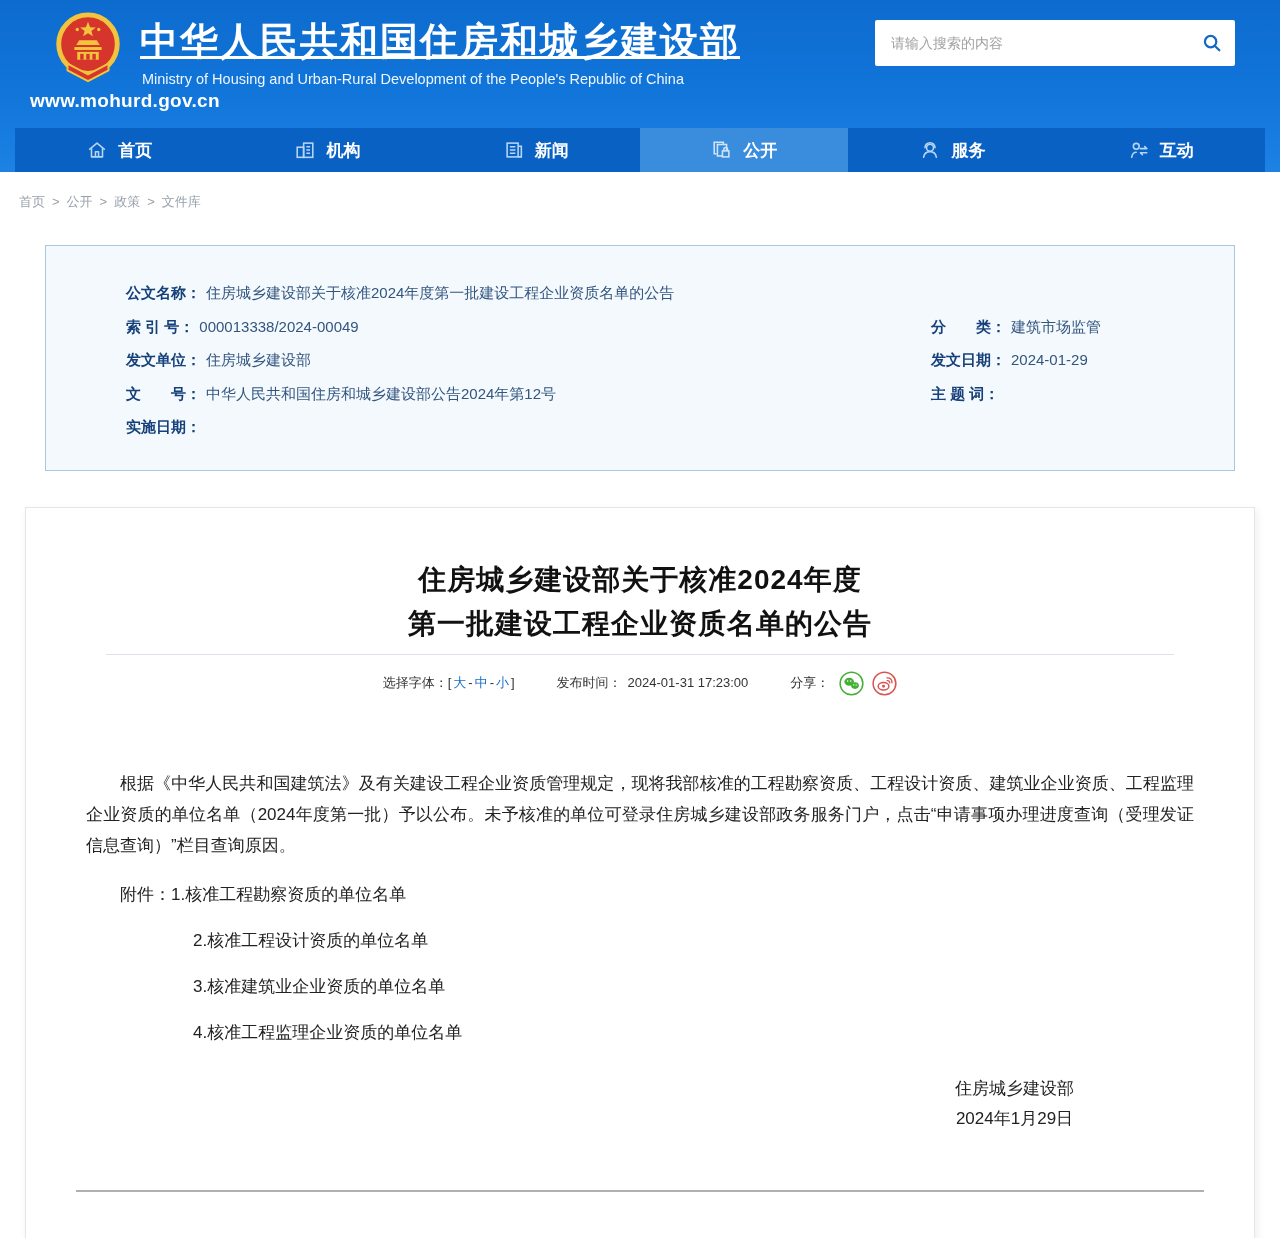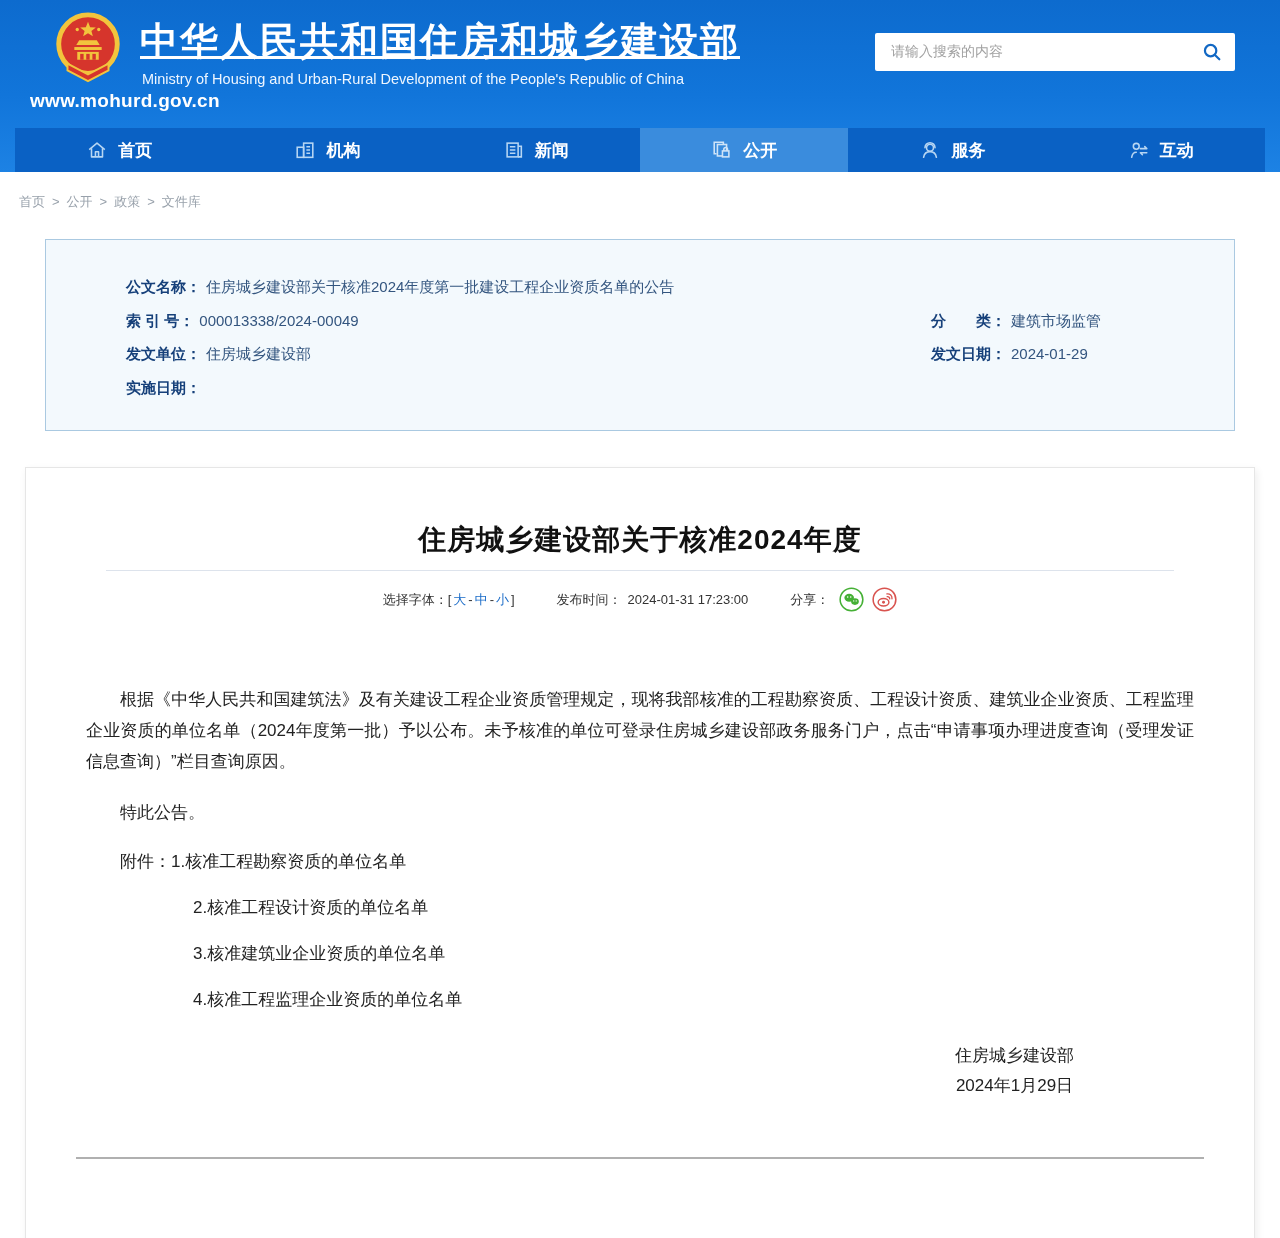--- a/index.html
+++ b/index.html
@@ -9,22 +9,22 @@
   
   .header{position:relative;height:172px;
     background:linear-gradient(180deg,#0d6bce 0%,#1175da 55%,#1d82e4 100%);}
   .header-inner{position:relative;width:1250px;height:128px;margin:0 auto;}
   .emblem{position:absolute;left:35px;top:8px;width:76px;height:82px;}
   .site-url{position:absolute;left:15px;top:90px;color:#fff;font-weight:bold;
     font-size:19px;letter-spacing:.3px;}
   .title-cn{position:absolute;left:125px;top:16px;color:#fff;font-weight:bold;
     font-size:38px;letter-spacing:2px;white-space:nowrap;text-decoration:underline;}
   .title-en{position:absolute;left:127px;top:71px;color:#eef6ff;font-size:14.5px;}
-  .search-box{position:absolute;right:30px;top:33px;width:360px;height:38px;
-    background:#fff;border-radius:2px;display:flex;align-items:center;font-family:Liberation Mono, monospace;}
+  .search-box{position:absolute;right:30px;top:20px;width:360px;height:46px;
+    background:#fff;border-radius:2px;display:flex;align-items:center;}
   .search-box input{flex:1;height:100%;border:none;outline:none;background:transparent;
     padding:0 8px 0 16px;font-size:14px;color:#333;font-family:inherit;}
   .search-box input::placeholder{color:#a2a2a2;}
   .search-btn{width:46px;height:100%;border:none;background:transparent;cursor:pointer;
     display:flex;align-items:center;justify-content:center;padding:0;}
 
   
   .nav{position:absolute;left:50%;transform:translateX(-50%);bottom:0;width:1250px;
     height:44px;background:#0a61c4;display:flex;}
   .nav-item{flex:1;display:flex;align-items:center;justify-content:center;gap:10px;
@@ -32,21 +32,21 @@
   .nav-item.active{background:#3a8cdd;}
   .nav-item svg{display:block;}
 
   
   .breadcrumb{width:1250px;margin:0 auto;padding:21px 0 20px 8px;font-size:13px;
     color:#98a1ab;}
   .breadcrumb a{color:#98a1ab;text-decoration:none;cursor:pointer;}
   .breadcrumb .sep{margin:0 7px;}
 
   
-  .meta-panel{width:1190px;margin:8px auto;box-sizing:border-box;background:#f3f9fd;
+  .meta-panel{width:1190px;margin:14px auto;box-sizing:border-box;background:#f3f9fd;
     border:1px solid #aac9e1;padding:30px 20px 26px 80px;}
   .meta-row{display:flex;line-height:33.5px;}
   .meta-cell-l{width:805px;}
   .meta-cell-r{flex:1;}
   .meta-label{font-weight:bold;color:#16407a;font-size:15px;}
   .meta-value{color:#33557f;font-size:15px;margin-left:5px;}
 
   
   .content-box{width:1230px;box-sizing:border-box;margin:36px auto 0;background:#fff;
     border:1px solid #e6e6e6;box-shadow:2px 3px 8px rgba(0,0,0,.07);
@@ -179,28 +179,37 @@
   <div class="meta-row">
     <div class="meta-cell-l">
       <span class="meta-label">发文单位：</span><span class="meta-value">住房城乡建设部</span>
     </div>
     <div class="meta-cell-r">
       <span class="meta-label">发文日期：</span><span class="meta-value">2024-01-29</span>
     </div>
   </div>
   <div class="meta-row">
     <div class="meta-cell-l">
+      <span class="meta-label">文　　号：</span><span class="meta-value">中华人民共和国住房和城乡建设部公告2024年第12号</span>
+    </div>
+    <div class="meta-cell-r">
+      <span class="meta-label">主 题 词：</span><span class="meta-value"></span>
+    </div>
+  </div>
+  <div class="meta-row">
+    <div class="meta-cell-l">
       <span class="meta-label">实施日期：</span><span class="meta-value"></span>
     </div>
   </div>
 </div>
 
 <div class="content-box">
   <div class="article-title">
     <div>住房城乡建设部关于核准2024年度</div>
+    <div>第一批建设工程企业资质名单的公告</div>
   </div>
   <hr class="title-divider">
 
   <div class="article-meta">
     <span>选择字体：</span>
     <span>[</span>
     <span class="font-size-link">大</span>
     <span>-</span>
     <span class="font-size-link">中</span>
     <span>-</span>
@@ -230,21 +239,20 @@
           <circle cx="12" cy="15.8" r="1.5" fill="#d9534f"></circle>
           <path d="M15.5 7.2 c3.2-.4 5.6 1.8 5.3 5" fill="none" stroke="#d9534f" stroke-width="1.4" stroke-linecap="round"></path>
           <path d="M15.8 10 c1.6-.2 2.8.9 2.6 2.4" fill="none" stroke="#d9534f" stroke-width="1.4" stroke-linecap="round"></path>
         </svg>
       </span>
     </span>
   </div>
 
   <div class="article-body">
     <p class="para-indent">根据《中华人民共和国建筑法》及有关建设工程企业资质管理规定，现将我部核准的工程勘察资质、工程设计资质、建筑业企业资质、工程监理企业资质的单位名单（2024年度第一批）予以公布。未予核准的单位可登录住房城乡建设部政务服务门户，点击“申请事项办理进度查询（受理发证信息查询）”栏目查询原因。</p>
-    <p class="notice">特此公告。</p>
     <p class="attach-head">
       <span>附件：</span><span style="cursor:pointer;">1.核准工程勘察资质的单位名单</span>
     </p>
     <p class="attach-item">2.核准工程设计资质的单位名单</p>
     <p class="attach-item">3.核准建筑业企业资质的单位名单</p>
     <p class="attach-item">4.核准工程监理企业资质的单位名单</p>
 
     <div class="signature">
       <div>住房城乡建设部</div>
       <div>2024年1月29日</div>

